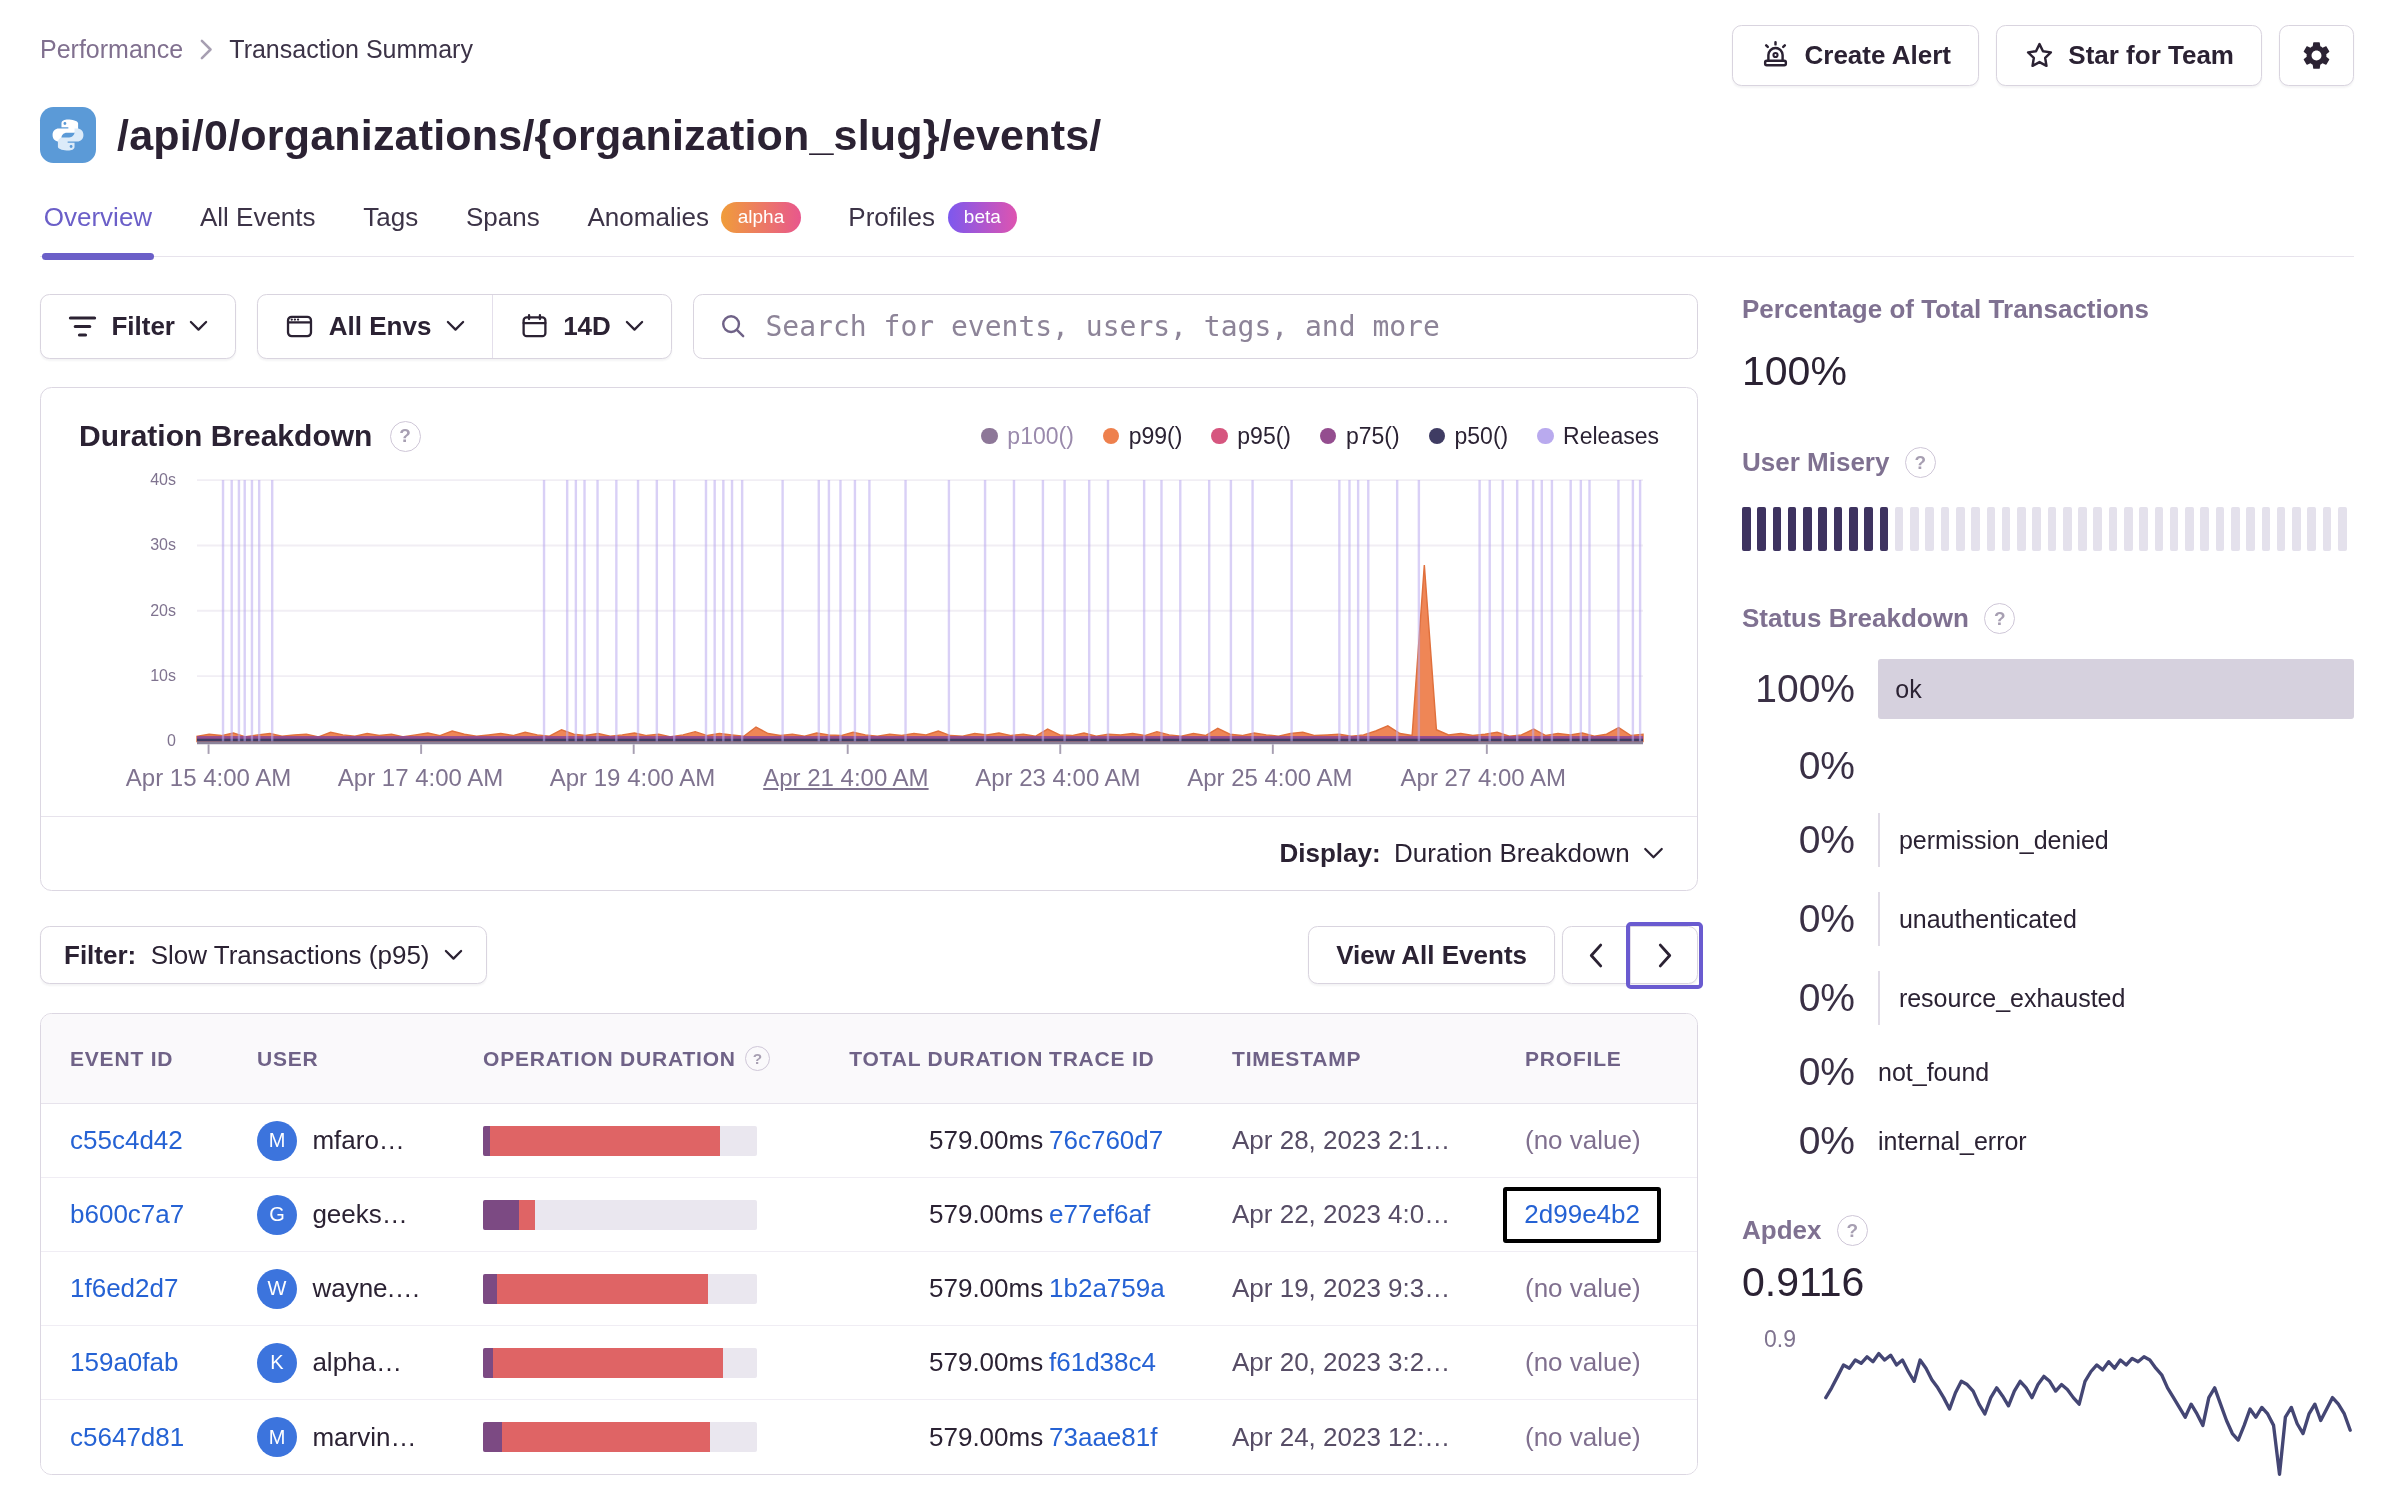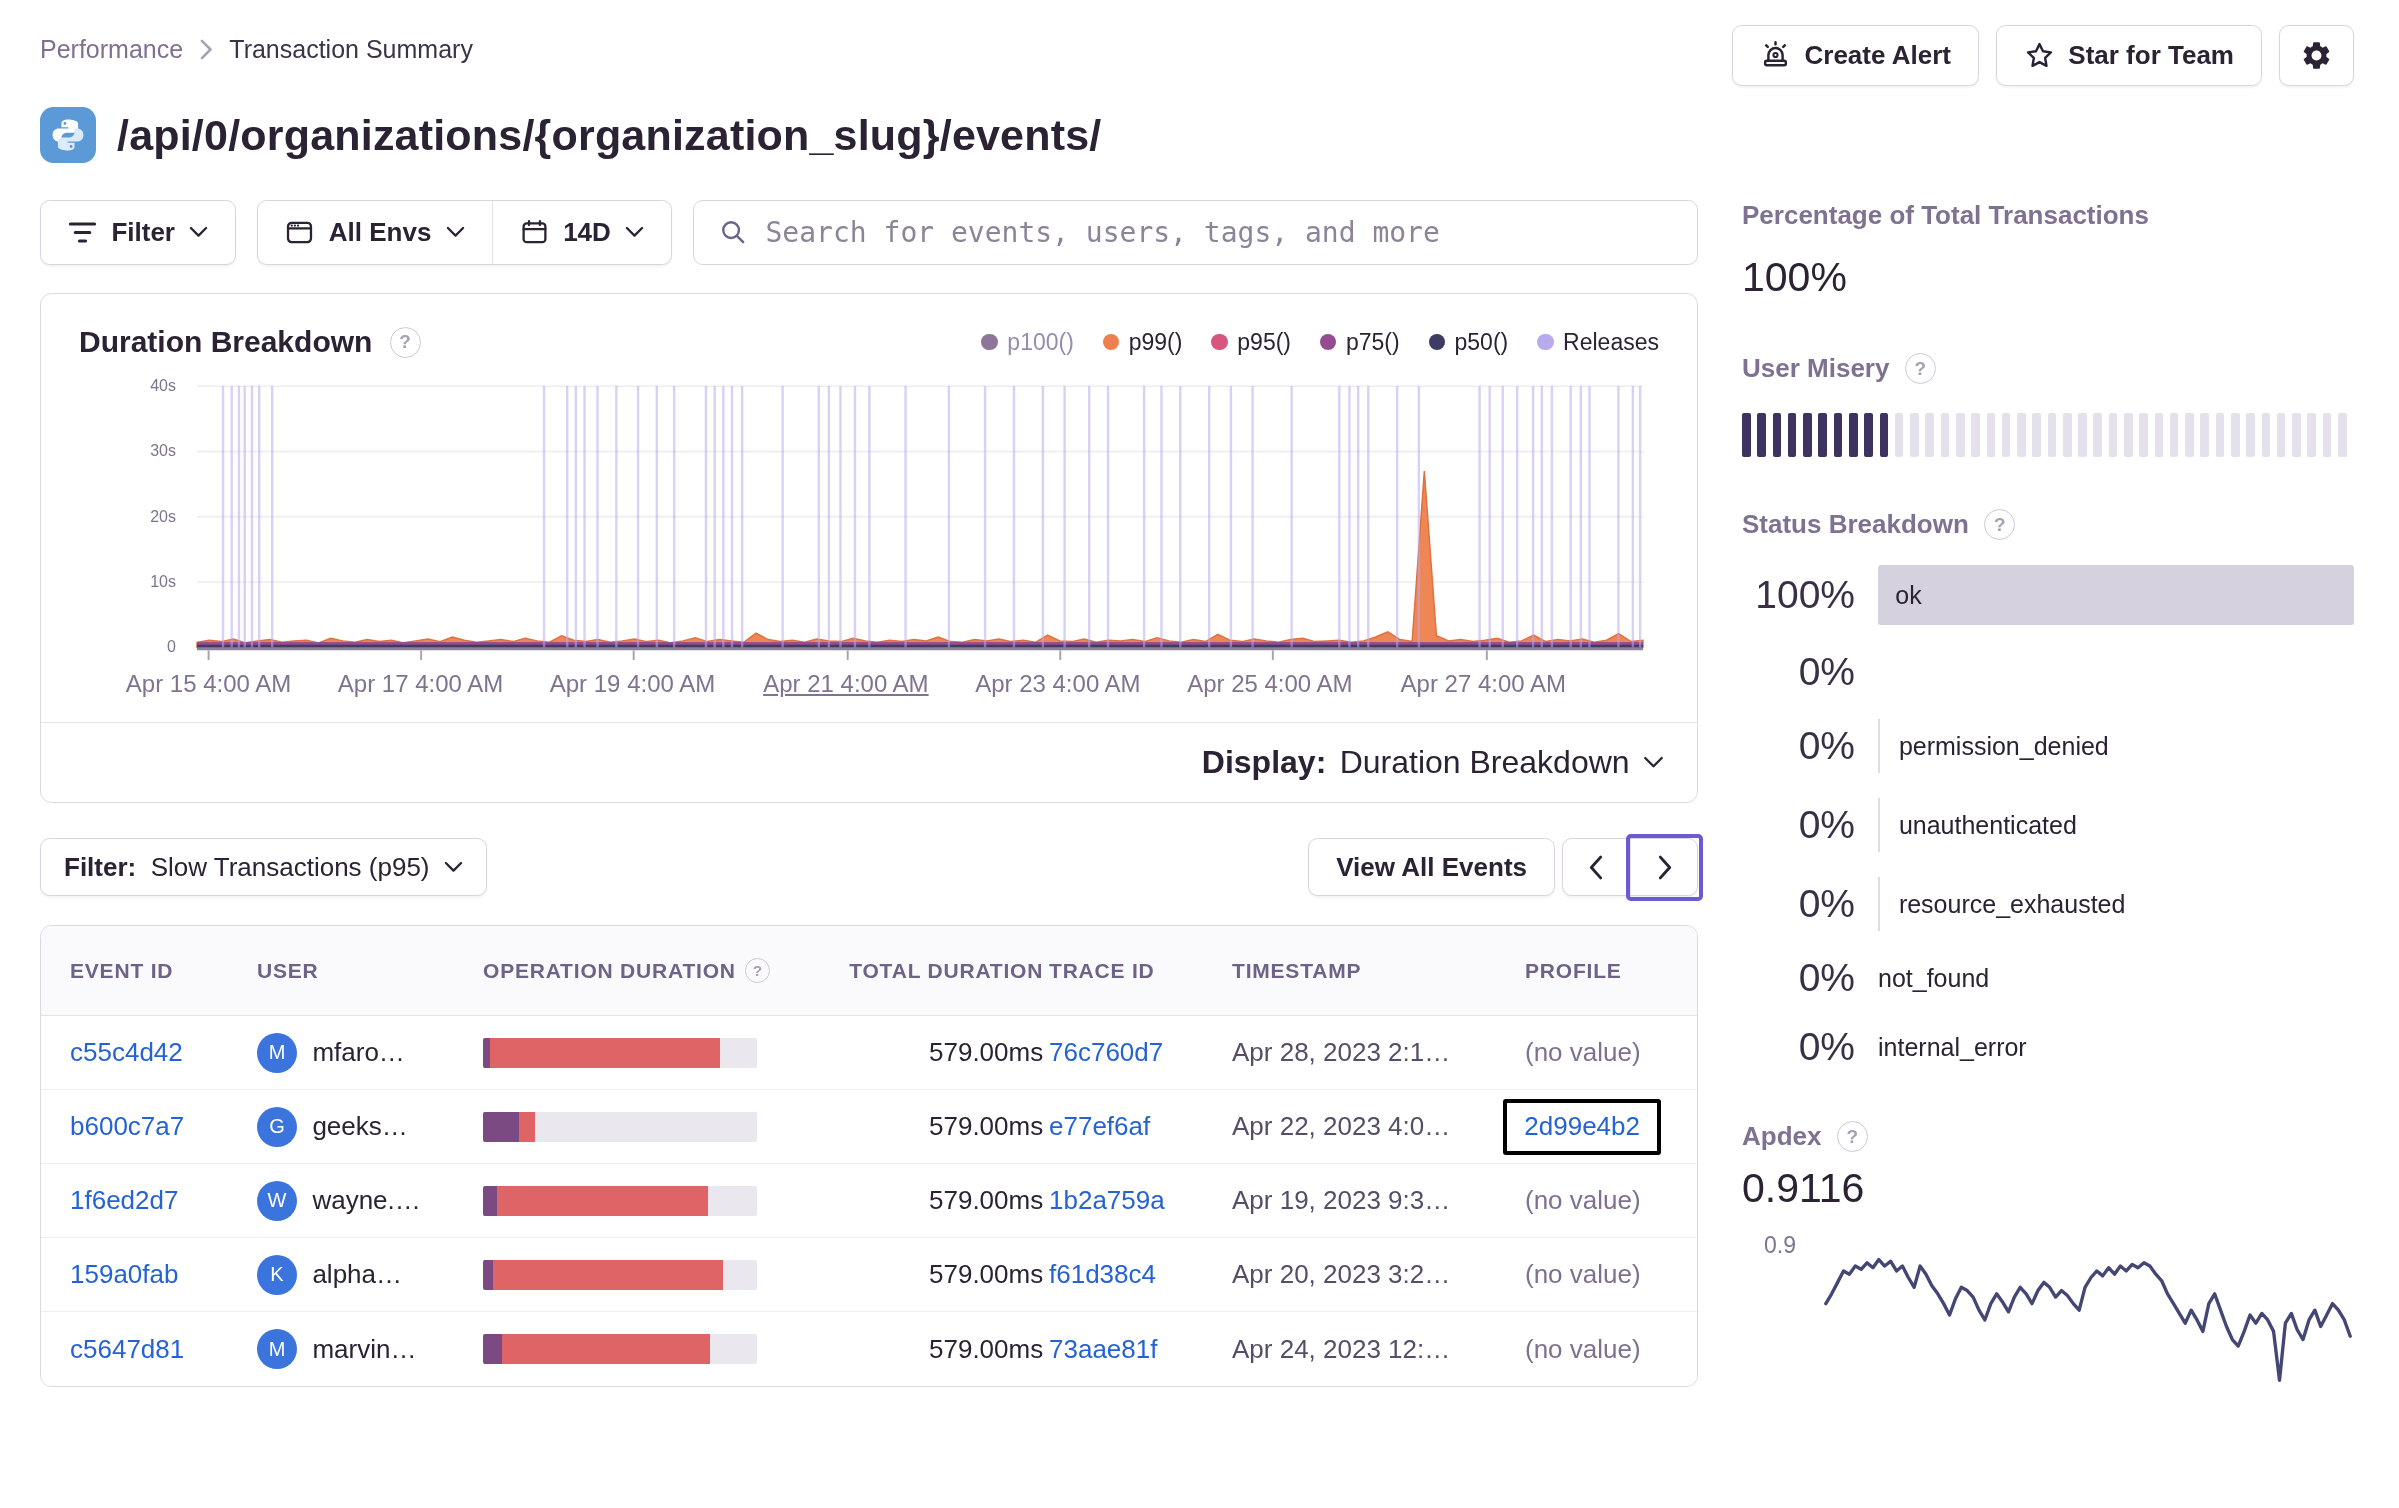--- a/index.html
+++ b/index.html
@@ -61,21 +61,21 @@
 .qmark { width:31px; height:31px; border:1.9px solid #cfc7d8; border-radius:50%; color:#a79fb2;
   display:inline-flex; align-items:center; justify-content:center; font-size:19px; font-weight:700; flex:none; }
 .qmark.small { width:25px; height:25px; font-size:15.4px; border-width:1.9px; }
 .legend { display:flex; align-items:center; gap:29px; font-size:23px; }
 .legend-item { display:flex; align-items:center; gap:9.6px; cursor:pointer; }
 .legend-dot { width:16.3px; height:16.3px; border-radius:50%; flex:none; }
 .plot-wrap { position:relative; margin:27px 58px 0 156px; height:321px; }
 .y-label { position:absolute; right:calc(100% + 21px); transform:translateY(-50%); font-size:16px; color:#7f738f; }
 .x-label { position:absolute; top:284px; transform:translateX(-50%); font-size:24px; color:#7f738f; white-space:nowrap; }
 .chart-foot { display:flex; justify-content:flex-end; align-items:center; gap:13.4px;
-  border-top:1.9px solid #e7e3ec; margin-top:15.4px; padding:21px 33px; font-size:32px; cursor:pointer; }
+  border-top:1.9px solid #e7e3ec; margin-top:15.4px; padding:21px 33px; font-size:26px; cursor:pointer; }
 .display-label { font-weight:700; }
 
 
 .events-toolbar { display:flex; justify-content:space-between; align-items:center; margin-top:35px; }
 .toolbar-right { display:flex; gap:7px; align-items:flex-end;margin-left:44px; }
 .filter-pill { height:58px; font-weight:400; }
 .filter-pill .pfx { font-weight:700; }
 .viewall-btn { height:58px; }
 .pager { position:relative; display:flex; height:58px; border:1.9px solid #d9d4df; border-radius:9.6px;
   background:#fff; box-shadow:0 1.9px 1.9px rgba(43,34,51,.05); }
@@ -159,20 +159,42 @@
   <div class="title-row">
     <span class="python-badge">
       <svg width="38" height="38" viewBox="0 0 32 32">
         <path fill="#ffffff" d="M16 3c-3 0-5.5 1-5.5 3.2v3.3h5.8v1H8.2C5.4 10.5 3 12.4 3 16s2.4 5.5 5.2 5.5h2.3v-3.2c0-2.4 2-4.3 4.5-4.3h5.5c2.2 0 4-1.8 4-4V6.2C24.5 4 19 3 16 3zm-2.6 2.1c.7 0 1.2.5 1.2 1.2s-.5 1.2-1.2 1.2-1.2-.5-1.2-1.2.5-1.2 1.2-1.2z"></path>
         <path fill="#dcebf9" d="M16 29c3 0 5.5-1 5.5-3.2v-3.3h-5.8v-1h8.1c2.8 0 5.2-1.9 5.2-5.5s-2.4-5.5-5.2-5.5h-2.3v3.2c0 2.4-2 4.3-4.5 4.3h-5.5c-2.2 0-4 1.8-4 4v3.8C7.5 28 13 29 16 29zm2.6-2.1c-.7 0-1.2-.5-1.2-1.2s.5-1.2 1.2-1.2 1.2.5 1.2 1.2-.5 1.2-1.2 1.2z"></path>
       </svg>
     </span>
     <h1 class="page-title">/api/0/organizations/{organization_slug}/events/</h1>
   </div>
 
+  <div class="tabs" id="tabs-row">
+      <div class="tab active">
+        <span>Overview</span>
+      </div>
+      <div class="tab">
+        <span>All Events</span>
+      </div>
+      <div class="tab">
+        <span>Tags</span>
+      </div>
+      <div class="tab">
+        <span>Spans</span>
+      </div>
+      <div class="tab">
+        <span>Anomalies</span>
+        <span class="tab-badge" style="background: linear-gradient(90deg, rgb(240, 157, 58), rgb(232, 87, 141));">alpha</span>
+      </div>
+      <div class="tab">
+        <span>Profiles</span>
+        <span class="tab-badge" style="background: linear-gradient(90deg, rgb(125, 88, 238), rgb(222, 84, 176));">beta</span>
+      </div>
+    </div>
 
   <div class="content-row">
 
     <div class="main-col">
 
       <div class="controls-row">
         <div class="ctrl filter-btn">
           <svg width="29" height="25" viewBox="0 0 24 20">
             <path d="M2 3h20 M6 10h12 M9.5 17h5" stroke="#2b2233" stroke-width="2.6" stroke-linecap="round"></path>
           </svg>

